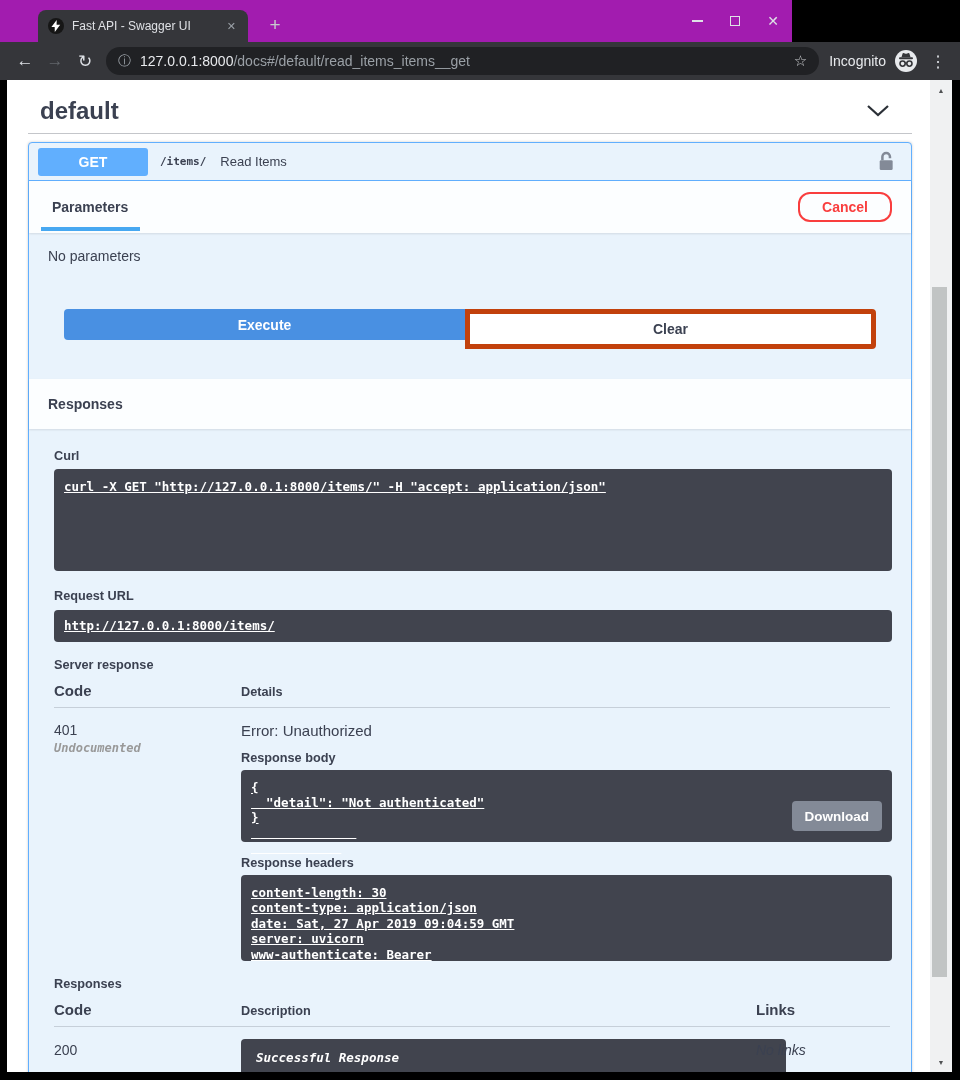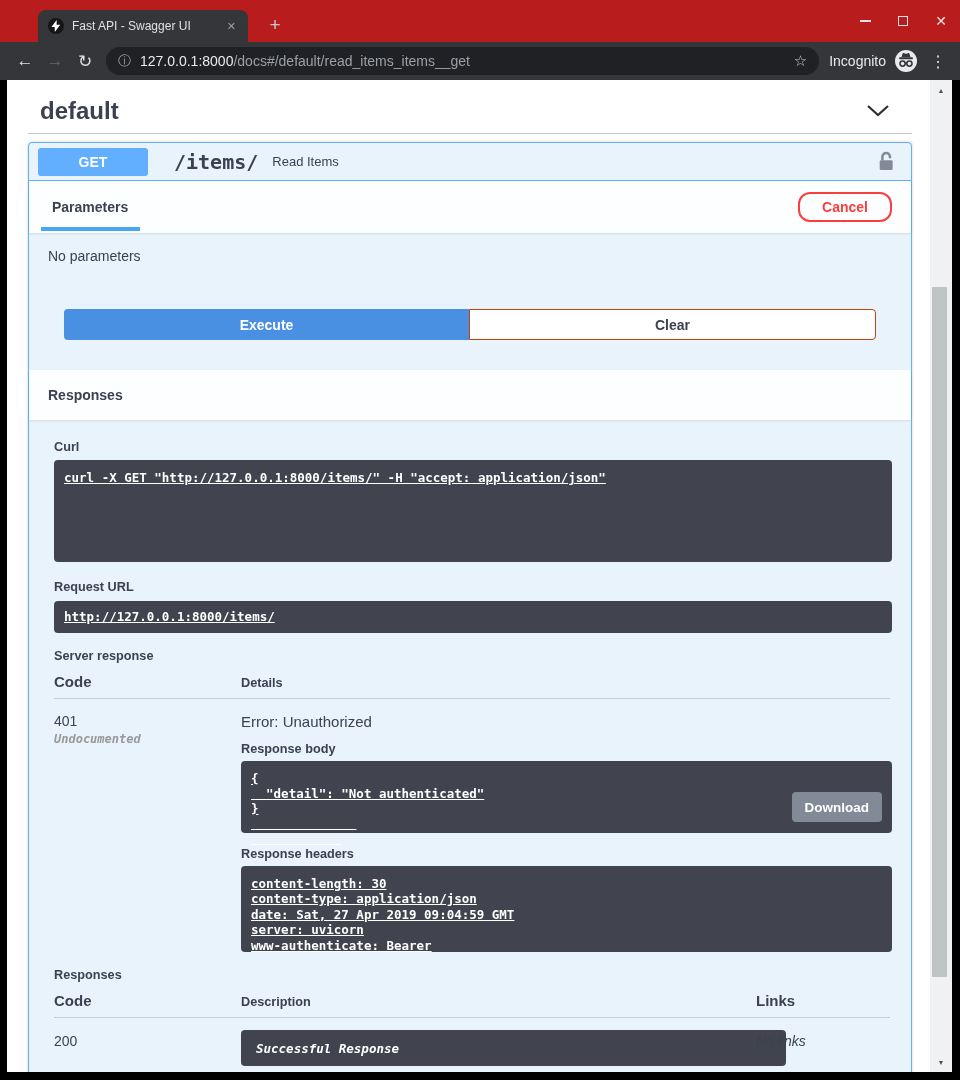--- a/index.html
+++ b/index.html
@@ -1,20 +1,20 @@
 <!DOCTYPE html>
 <html><head>
 <meta charset="utf-8">
 <style>
   * { margin:0; padding:0; box-sizing:border-box; }
   html,body { width:960px; height:1080px; }
   body { font-family:"Liberation Sans", sans-serif; background:#000; position:relative; overflow:hidden; }
 
   
-  .tabstrip { position:absolute; top:0; left:0; width:960px; height:42px; background:#b91c1c; }
+  .tabstrip { position:absolute; top:0; left:0; width:792px; height:42px; background:#a21caf; }
   .tab { position:absolute; left:38px; top:10px; width:210px; height:32px; background:#35363a;
          border-radius:8px 8px 0 0; display:flex; align-items:center; padding:0 8px 0 10px; }
   .tab-title { color:#dfe1e5; font-size:12px; flex:1; margin-left:8px; white-space:nowrap; overflow:hidden; }
   .tab-close { color:#9aa0a6; font-size:11px; cursor:default; padding:2px 4px; }
   .new-tab { position:absolute; left:262px; top:12px; width:26px; height:26px; color:#c7cacd;
              font-size:19px; display:flex; align-items:center; justify-content:center; }
   .win-controls { position:absolute; right:8px; top:0; height:42px; display:flex; align-items:center; gap:16px; }
   .win-btn { width:22px; height:22px; display:flex; align-items:center; justify-content:center; color:#dee1e6; }
   .win-min-glyph { width:11px; height:2px; background:#dee1e6; display:block; }
   .win-max-glyph { width:10px; height:10px; border:1.6px solid #dee1e6; display:block; }
@@ -43,37 +43,37 @@
   .tag-header { width:884px; height:46px; border-bottom:1px solid rgba(59,65,81,.3);
                 display:flex; align-items:center; justify-content:space-between; padding:0 22px 0 12px; }
   .tag-title { font-size:24px; font-weight:bold; color:#3b4151; }
 
   .opblock { margin-top:8px; width:884px; border:1px solid #61affe; border-radius:4px;
              background:#e9f3fc; box-shadow:0 0 3px rgba(0,0,0,.19); }
 
   .summary { display:flex; align-items:center; height:38px; padding:0 16px 0 9px; border-bottom:1px solid #61affe; }
   .method-btn { width:110px; height:28px; background:#61affe; border:none; border-radius:3px;
                 color:#fff; font-weight:bold; font-size:14px; font-family:"Liberation Sans",sans-serif; }
-  .op-path { font-family:"DejaVu Sans Mono",monospace; font-weight:bold; font-size:20px; color:#3b4151; margin-left:26px; }
+  .op-path { font-family:"DejaVu Sans Mono",monospace; font-weight:bold; font-size:11px; color:#3b4151; margin-left:12px; }
   .op-summary { font-size:13px; color:#3b4151; margin-left:14px; flex:1; }
   .lock-btn { background:none; border:none; display:flex; align-items:center; }
 
   .sec-header { min-height:52px; background:rgba(255,255,255,.85); box-shadow:0 1px 2px rgba(0,0,0,.1);
                 display:flex; align-items:center; justify-content:space-between; padding:8px 19px; position:relative; }
   .tab-item { position:relative; font-size:14px; font-weight:bold; color:#3b4151; padding:0 4px; }
   .tab-item::after { content:""; position:absolute; left:-7px; right:-8px; top:calc(100% + 12px); height:4px; background:#47a8f1; }
   .cancel-btn { width:94px; height:30px; background:transparent; border:2px solid #f93e3e; border-radius:12px;
                 color:#f93e3e; font-weight:bold; font-size:14px; font-family:"Liberation Sans",sans-serif; }
 
   .no-params { padding:15px 19px 0; font-size:14px; }
 
   .execute-row { display:flex; margin-top:45px; padding:0 35px; }
   .execute-btn { flex:1; height:31px; background:#4990e2; border:none; border-radius:4px 0 0 4px;
                  color:#fff; font-weight:bold; font-size:14px; font-family:"Liberation Sans",sans-serif; }
-  .clear-btn { flex:1; height:31px; background:#fff; border:1px solid #c2410c; border-radius:0 4px 4px 0;
+  .clear-btn { flex:1; height:40px; background:#fff; border:5px solid #c2410c; border-radius:0 4px 4px 0;
                color:#3b4151; font-weight:bold; font-size:14px; font-family:"Liberation Sans",sans-serif; }
 
   .responses-header { margin-top:30px; min-height:50px; }
   .responses-title { font-size:14px; font-weight:bold; color:#3b4151; }
 
   .responses-inner { padding:20px 21px 60px 25px; }
   .blk-label { font-size:12.7px; font-weight:bold; color:#3b4151; }
   .code-block { background:#41444e; border-radius:4px; color:#fff;
                 font-family:"DejaVu Sans Mono",monospace; font-size:12.5px; font-weight:bold;
                 white-space:pre; padding:10px;text-decoration:underline; }

